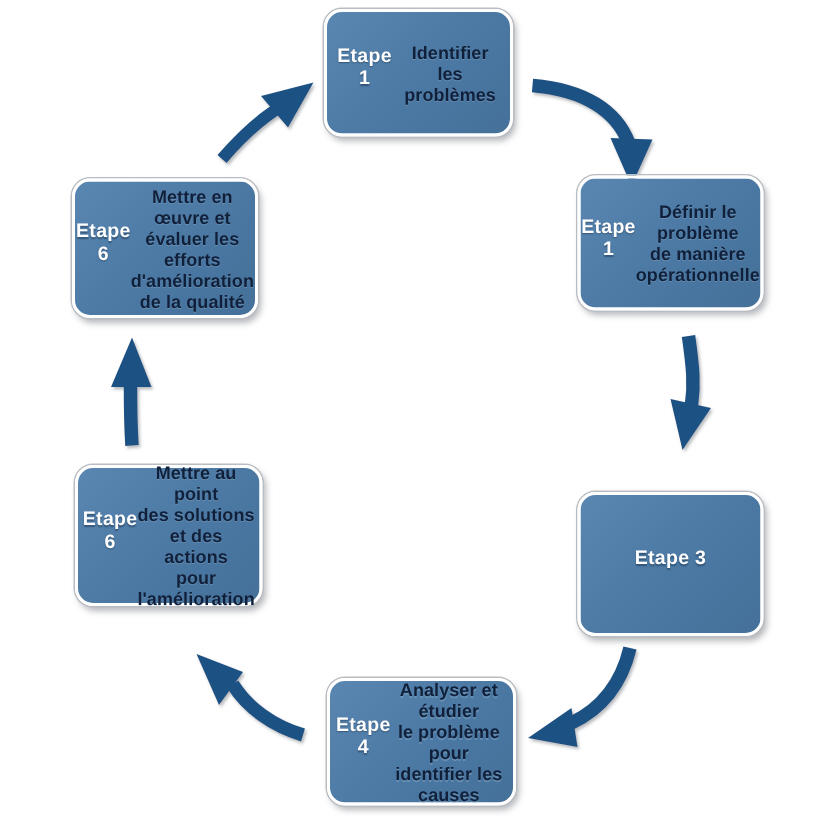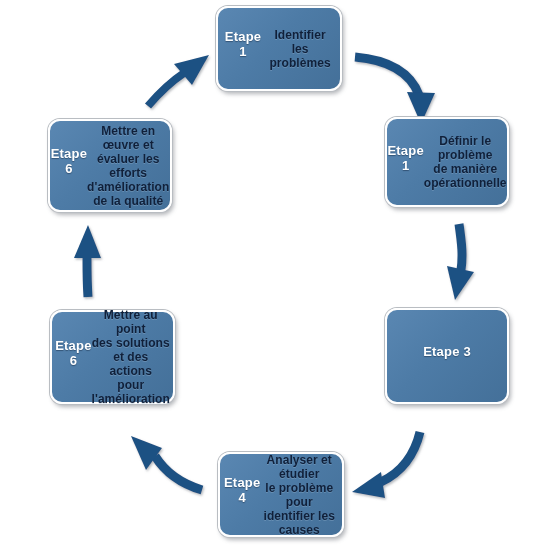--- a/index.html
+++ b/index.html
@@ -64,21 +64,21 @@
     font-size: 12px;
     line-height: 14px;
     letter-spacing: 0.05px;
     white-space: pre-line;
     text-shadow: 0 1px 0 rgba(156, 183, 209, 0.35);
   }
 
   
   #box-1 { left: 216px; top: 6px;   width: 126px; height: 85px; }
   #box-2 { left: 385px; top: 117px; width: 124px; height: 90px; }
-  #box-3 { left: 385px; top: 308px; width: 124px; height: 96px; }
+  #box-3 { left: 385px; top: 328px; width: 124px; height: 96px; }
   #box-4 { left: 218px; top: 452px; width: 126px; height: 85px; justify-content: center; }
   #box-5 { left: 50px;  top: 310px; width: 125px; height: 94px; }
   #box-6 { left: 48px;  top: 119px; width: 124px; height: 93px; align-items: center; }
 </style>
 </head>
 <body>
 
 <div id="diagram">
 
   <svg class="arrow-layer" viewBox="0 0 550 550" xmlns="http://www.w3.org/2000/svg">

